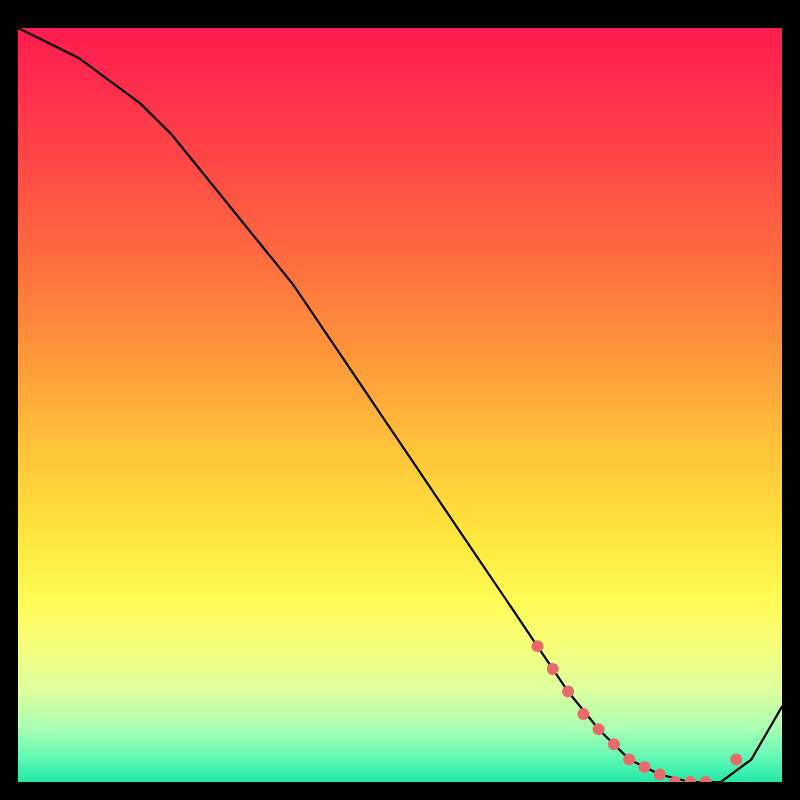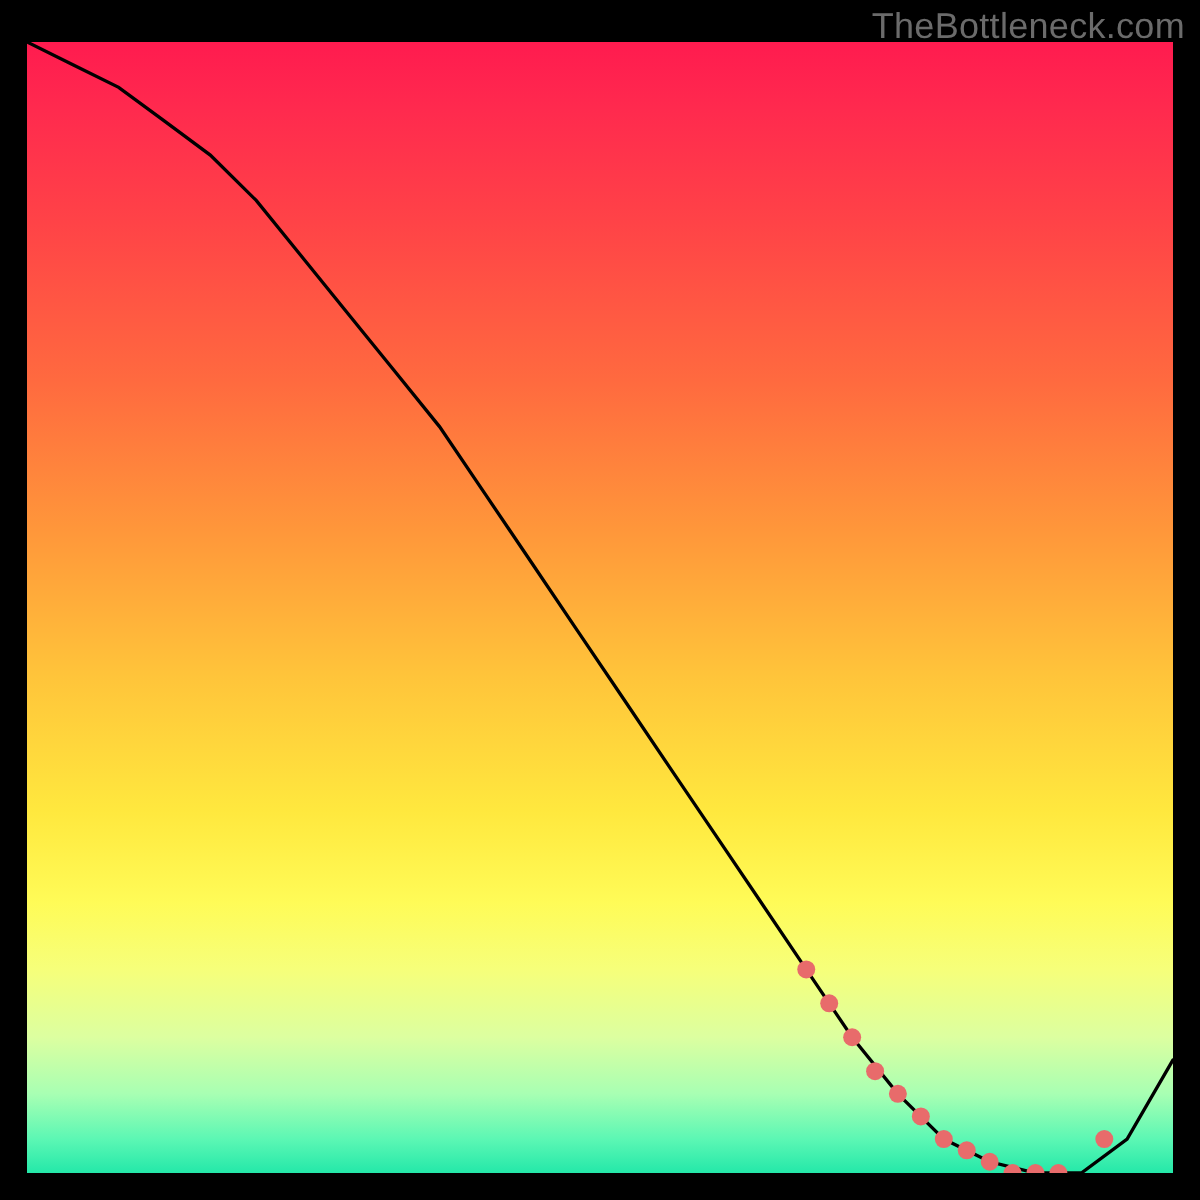--- a/index.html
+++ b/index.html
@@ -56,21 +56,20 @@
     top: 0;
     width: 764px;
     height: 754px;
     z-index: 3;
   }
 </style>
 </head>
 <body>
 
 <div class="frame">
-  <div class="watermark">TheBottleneck.com</div>
 
   <div class="plot">
     <svg class="curve" viewBox="0 0 764 754" preserveAspectRatio="none">
       <path fill="none" stroke="#000" stroke-width="2.2" stroke-linecap="round" d="M0.0 0.0 L30.6 15.1 L61.1 30.2 L91.7 52.8 L122.2 75.4 L152.8 105.6 L183.4 143.3 L213.9 181.0 L244.5 218.7 L275.0 256.4 L305.6 301.6 L336.2 346.8 L366.7 392.1 L397.3 437.3 L427.8 482.6 L458.4 527.8 L489.0 573.0 L519.5 618.3 L550.1 663.5 L580.6 701.2 L611.2 731.4 L641.8 746.5 L672.3 754.0 L702.9 754.0 L733.4 731.4 L764.0 678.6"></path>
       <g>
           <circle cx="519.5" cy="618.3" r="6" fill="#e86b6b"></circle>
           <circle cx="534.8" cy="640.9" r="6" fill="#e86b6b"></circle>
           <circle cx="550.1" cy="663.5" r="6" fill="#e86b6b"></circle>
           <circle cx="565.4" cy="686.1" r="6" fill="#e86b6b"></circle>
           <circle cx="580.6" cy="701.2" r="6" fill="#e86b6b"></circle>

